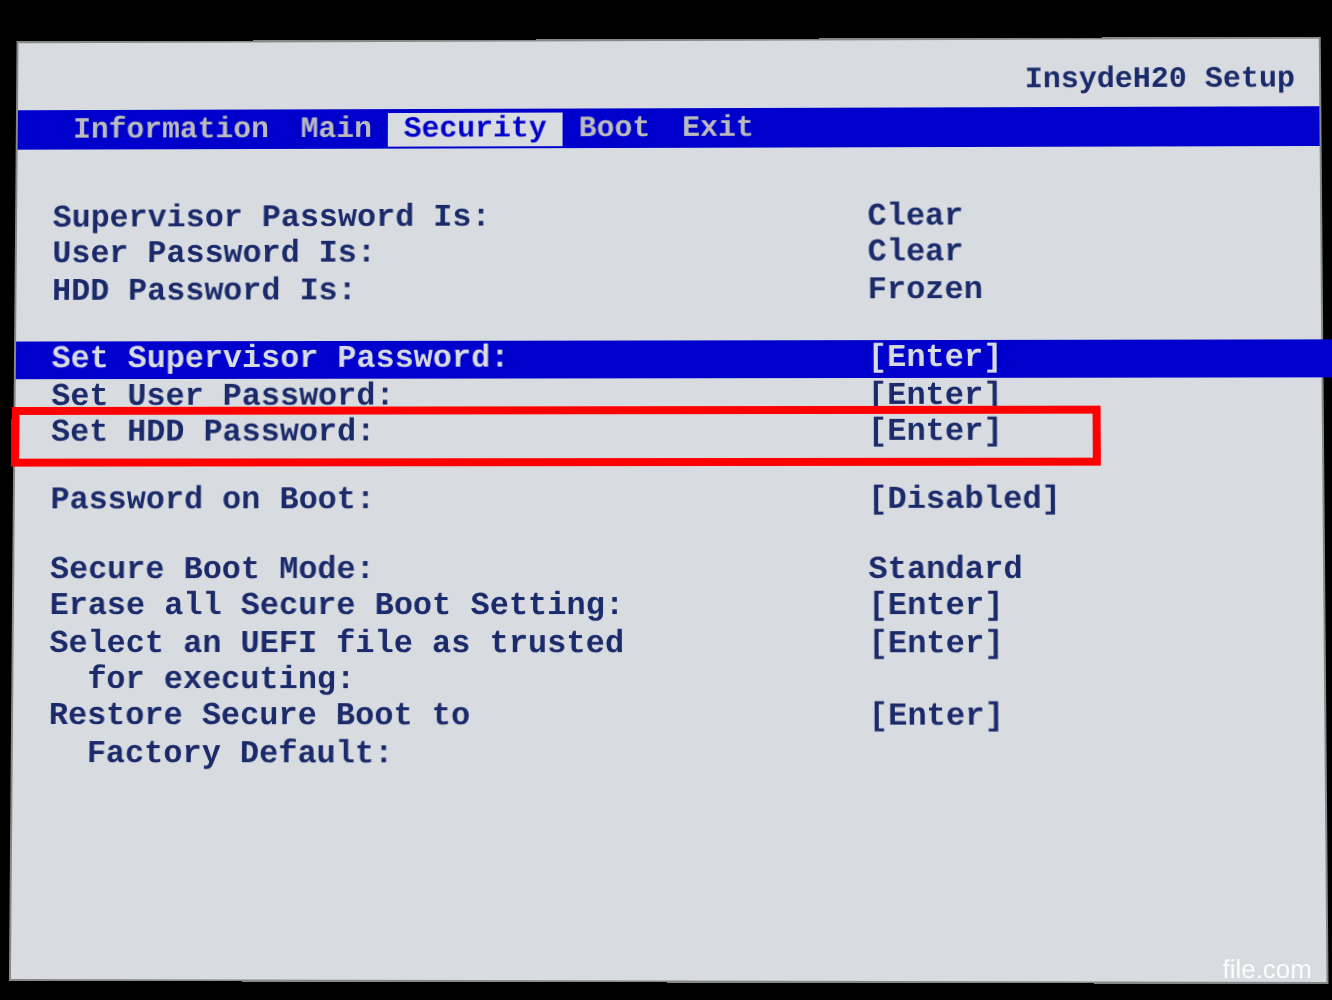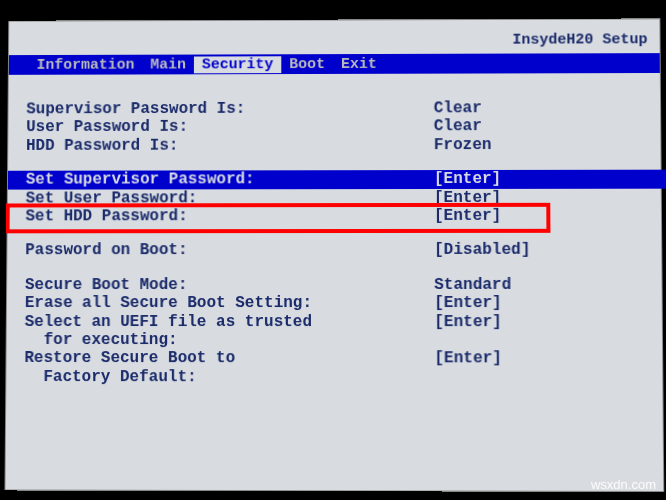--- a/index.html
+++ b/index.html
@@ -174,13 +174,13 @@
     <div class="row">
       <span class="label">Restore Secure Boot to
   Factory Default:</span>
       <span class="value">[Enter]</span>
     </div>
 
     <div class="highlight-box"></div>
   </div>
 </div>
 
-<div class="watermark">wsxdn.com</div>
+<div class="watermark">file.com</div>
 
 </body></html>

